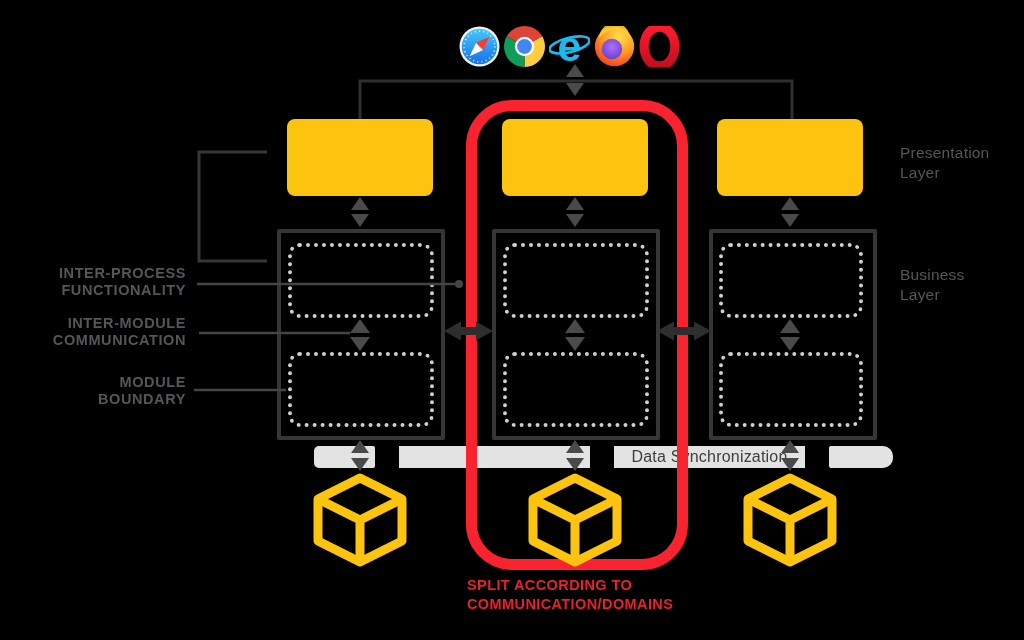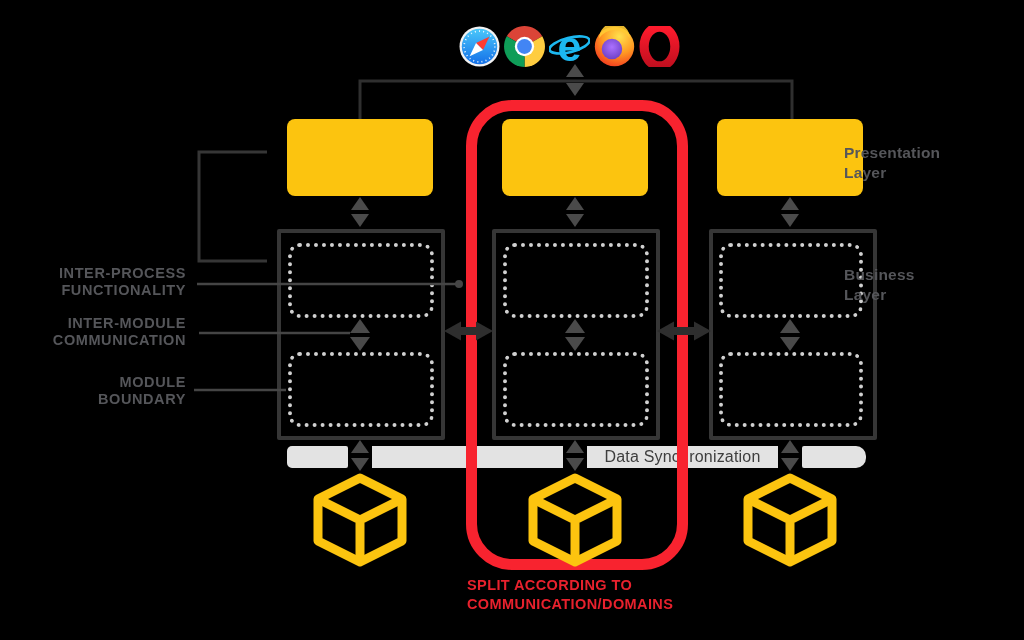--- a/index.html
+++ b/index.html
@@ -14,35 +14,35 @@
   .ybox{position:absolute;top:119px;width:146px;height:77px;background:var(--accent-yellow);
         border-radius:8px;z-index:2;}
   
   .bbox{position:absolute;top:229px;width:168px;height:211px;border:4px solid var(--box-border);
         border-radius:2px;z-index:2;background:transparent;}
   
   .dbox{position:absolute;width:146px;height:75px;border:4px dotted var(--dashed-border);
         border-radius:12px;z-index:3;background:transparent;}
 
   
-  .barseg{position:absolute;top:446px;height:22px;background:var(--bar-bg);z-index:1;}
+  .barseg{position:absolute;top:446px;height:22px;background:var(--bar-bg);z-index:1;margin-left:27px;}
   .barseg.first{border-radius:5px 2px 2px 5px;}
   .barseg.last{border-radius:2px 10px 10px 2px;}
   .bar-label{display:flex;align-items:center;justify-content:center;width:100%;height:100%;
         font-size:16px;color:#3E3E3E;letter-spacing:.2px;}
 
   
   .redrect{position:absolute;left:466px;top:100px;width:222px;height:470px;
         border:11px solid var(--alert-red);border-radius:46px;z-index:5;background:transparent;}
 
   
   .lbl-left{position:absolute;right:838px;text-align:right;font-weight:bold;font-size:14.5px;
         line-height:1.18;letter-spacing:.6px;color:var(--label-gray);z-index:4;}
-  .lbl-right{position:absolute;left:844px;text-align:left;font-size:15.5px;line-height:1.3;
-        letter-spacing:.2px;color:var(--label-gray);z-index:4;font-weight:bold;}
+  .lbl-right{position:absolute;left:900px;text-align:left;font-size:15.5px;line-height:1.3;
+        letter-spacing:.2px;color:var(--label-gray);z-index:4;}
   .lbl-split{position:absolute;left:467px;top:576px;width:220px;text-align:left;
         font-weight:bold;font-size:14.5px;line-height:1.28;letter-spacing:.4px;
         color:var(--red-text);z-index:6;}
 
   
   .browsers{position:absolute;left:459px;top:26px;display:flex;gap:4px;z-index:4;}
   .bicon{width:41px;height:41px;position:relative;}
   .bicon svg{display:block;}
 </style>
 </head>

